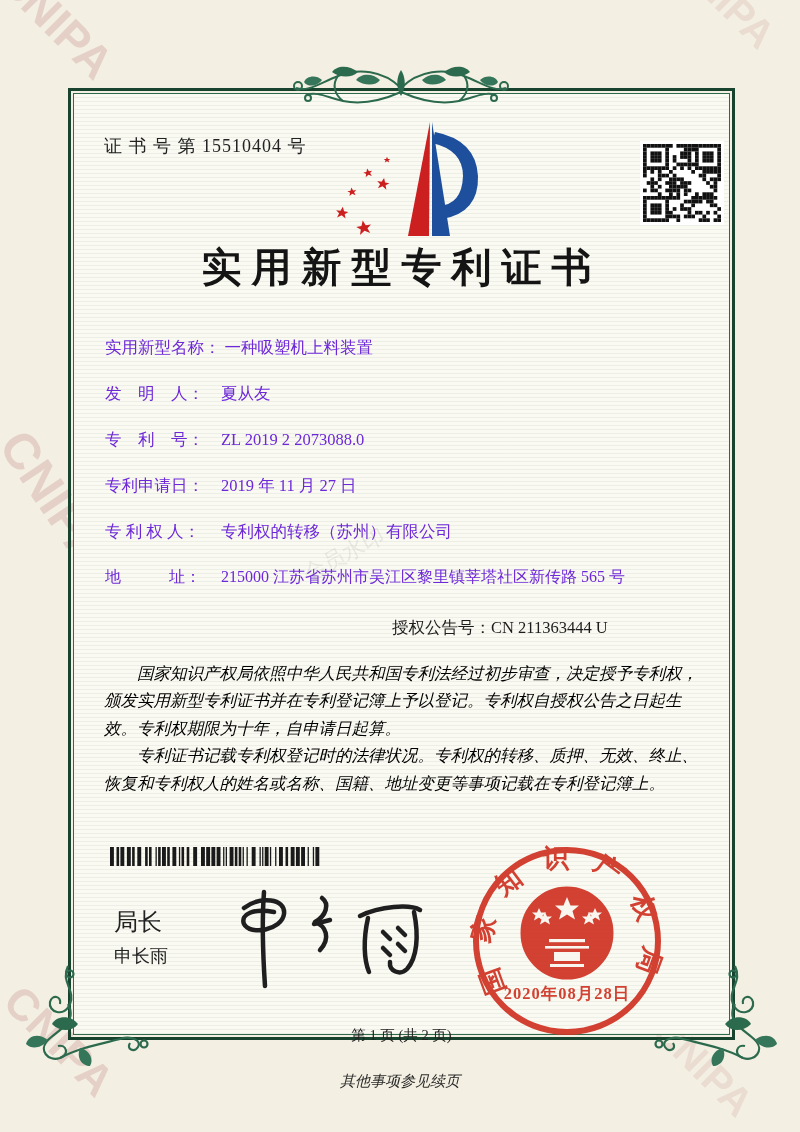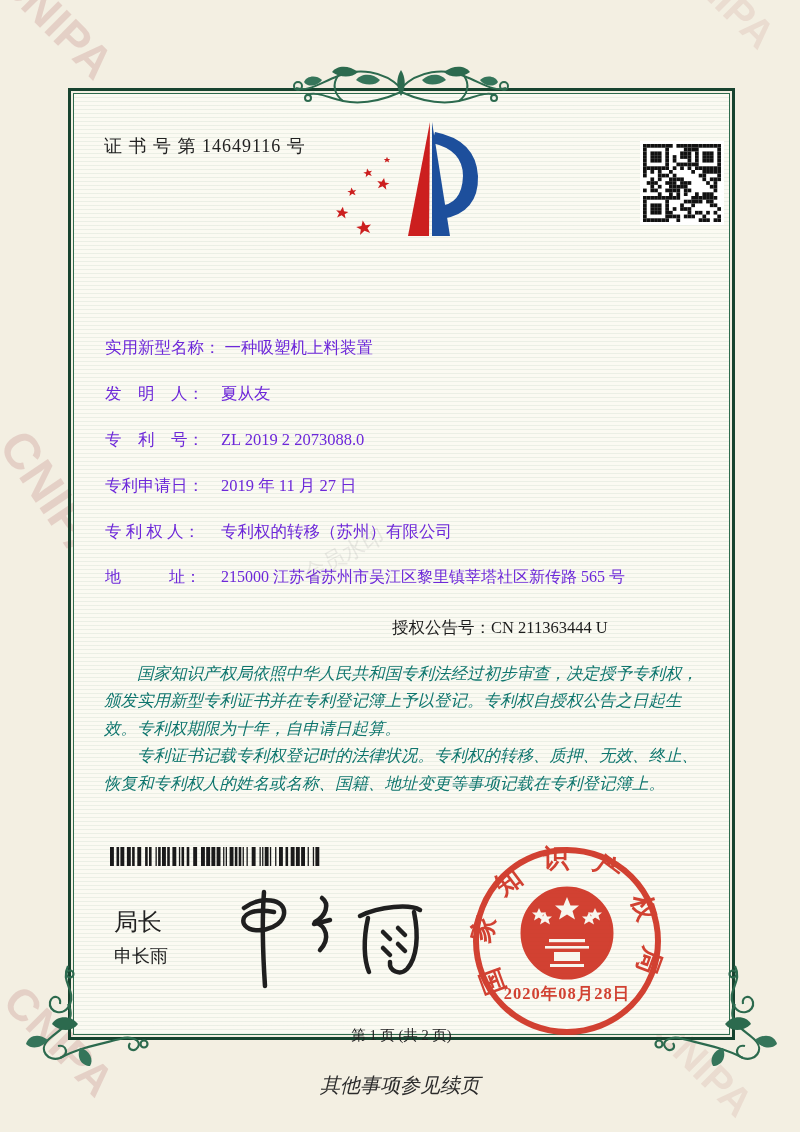--- a/index.html
+++ b/index.html
@@ -24,35 +24,35 @@
   .title { position:absolute; left:68px; top:240px; width:667px; text-align:center;
     font-size:40px; font-weight:bold; letter-spacing:10px; color:#141414; }
 
   .fields { position:absolute; left:105px; top:0; width:612px; }
   .frow { position:absolute; left:0; width:612px; font-size:16.5px; color:#6d28d9; white-space:nowrap; }
   .frow .lbl { display:inline-block; min-width:112px; }
   .frow .val { margin-left:4px; }
   .frow2 { position:absolute; font-size:16.5px; color:#1c1c1c; white-space:nowrap; }
 
   .paras { position:absolute; left:104px; top:660px; width:604px; font-size:16.5px;
-    line-height:1.66; color:#0f766e; font-style:italic; }
+    line-height:1.66; color:#000000; font-style:italic; }
   .paras p { text-indent:2em; }
 
   .barcode-wrap { position:absolute; left:110px; top:847px; width:212px; height:19px; }
 
   .sig-title { position:absolute; left:114px; top:906px; font-size:24px; color:#222; font-family:"Liberation Sans","DejaVu Sans",sans-serif; }
   .sig-name  { position:absolute; left:114px; top:944px; font-size:18px; color:#222; font-family:"Liberation Sans","DejaVu Sans",sans-serif; }
   .sig-draw  { position:absolute; left:218px; top:884px; width:230px; height:110px; }
 
   .seal { position:absolute; left:467px; top:841px; width:200px; height:200px; z-index:4; opacity:.93; }
 
   .page-num { position:absolute; left:68px; top:1026px; width:667px; text-align:center;
     font-size:14.5px; color:#222; }
   .cont-note { position:absolute; left:0; top:1072px; width:800px; text-align:center;
-    font-size:20px; color:#2b2b2b; font-style:italic; }
+    font-size:15px; color:#2b2b2b; font-style:italic; }
 
   .wm { position:absolute; font-weight:bold; font-family:"Liberation Sans","DejaVu Sans",sans-serif;
     transform:rotate(45deg); z-index:0; pointer-events:none; }
   .wm.pink { color:rgba(206,158,152,0.38); }
   .wm.pink-light { color:rgba(206,158,152,0.24); }
   .wm.grey { color:rgba(150,150,150,0.30); }
   .wm-member { position:absolute; font-size:22px; color:rgba(140,140,140,0.16);
     transform:rotate(-28deg); z-index:2; pointer-events:none; }
 </style>
 </head>
@@ -111,21 +111,21 @@
       <path d="M30,78 C20,70 10,74 8,82 C14,88 24,86 30,78" fill="#35755a" stroke="none"></path>
       <path d="M60,62 C52,52 38,54 34,62 C42,70 54,70 60,62" fill="#2c6a4e" stroke="none"></path>
       <path d="M62,86 C58,96 64,104 72,104 C76,98 72,88 62,86" fill="#35755a" stroke="none"></path>
       <circle cx="52" cy="12" r="3.5"></circle>
       <circle cx="126" cy="82" r="3.5"></circle>
     </g>
   </svg>
 
   <div class="content">
 
-    <div class="cert-no">证 书 号 第 14649116 号</div>
+    <div class="cert-no">证 书 号 第 15510404 号</div>
 
     <svg class="logo" viewBox="0 0 150 126">
       <defs>
         <polygon id="star" points="0,-10 2.9,-3.1 10,-3.1 4.5,1.2 6.9,8.1 0,3.8 -6.9,8.1 -4.5,1.2 -10,-3.1 -2.9,-3.1"></polygon>
       </defs>
       <g fill="#cc1f1f">
         <use href="#star" transform="translate(57,44) scale(0.32)"></use>
         <use href="#star" transform="translate(38,57) scale(0.45) rotate(-12)"></use>
         <use href="#star" transform="translate(53,68) scale(0.62) rotate(10)"></use>
         <use href="#star" transform="translate(22,76) scale(0.45) rotate(-8)"></use>
@@ -370,20 +370,21 @@
         <rect x="20" y="80" width="4" height="4" fill="#111"></rect>
         <rect x="24" y="80" width="4" height="4" fill="#111"></rect>
         <rect x="36" y="80" width="4" height="4" fill="#111"></rect>
         <rect x="60" y="80" width="4" height="4" fill="#111"></rect>
         <rect x="64" y="80" width="4" height="4" fill="#111"></rect>
         <rect x="68" y="80" width="4" height="4" fill="#111"></rect>
         <rect x="76" y="80" width="4" height="4" fill="#111"></rect>
         <rect x="80" y="80" width="4" height="4" fill="#111"></rect>
       </svg>
 
+    <div class="title">实用新型专利证书</div>
 
     <div class="fields">
       <div class="frow" style="top:337px;">
         <span class="lbl">实用新型名称：</span><span class="val">一种吸塑机上料装置</span>
       </div>
       <div class="frow" style="top:383px;">
         <span class="lbl">发　明　人：</span><span class="val">夏从友</span>
       </div>
       <div class="frow" style="top:429px;">
         <span class="lbl">专　利　号：</span><span class="val">ZL 2019 2 2073088.0</span>

